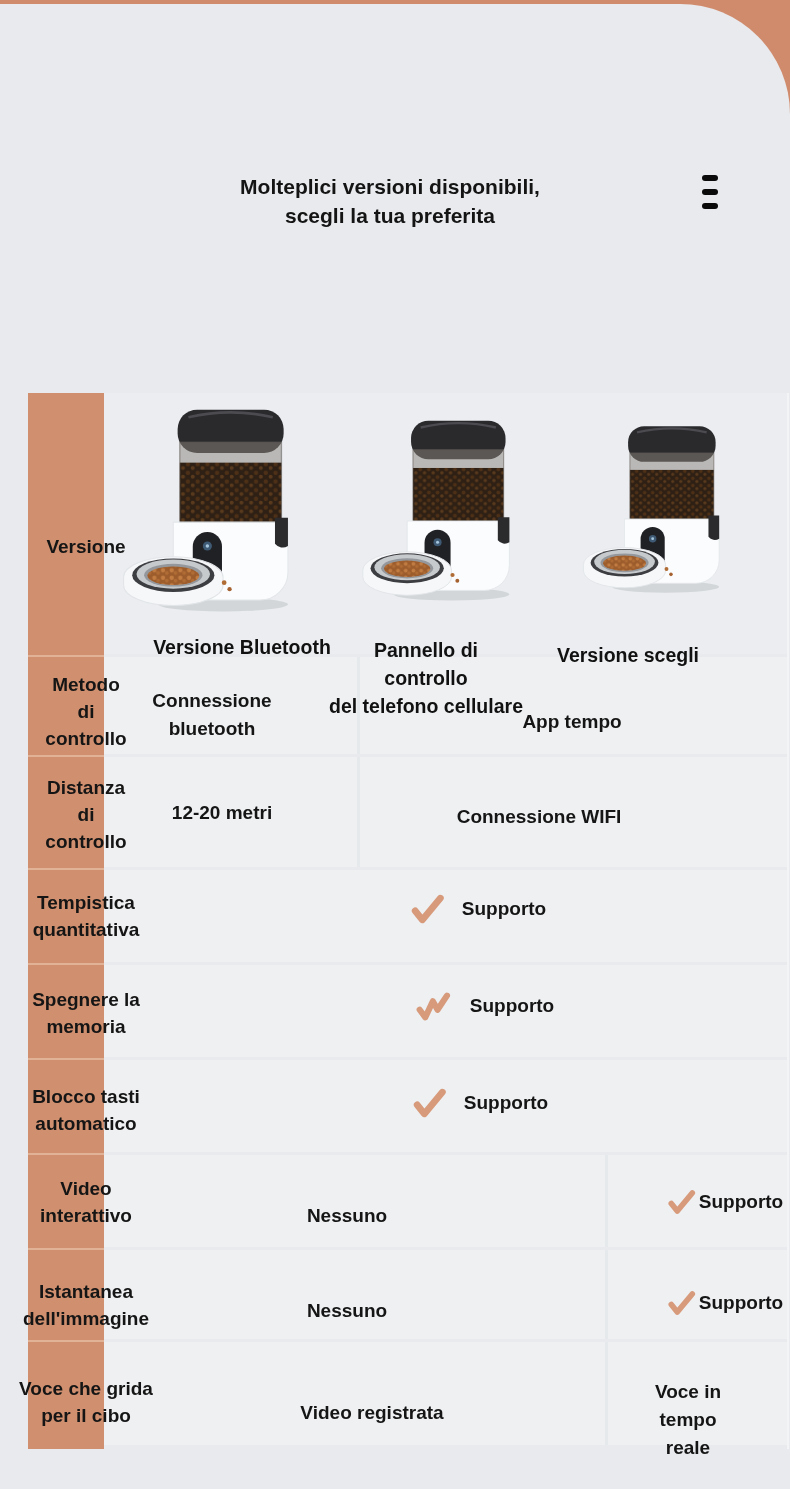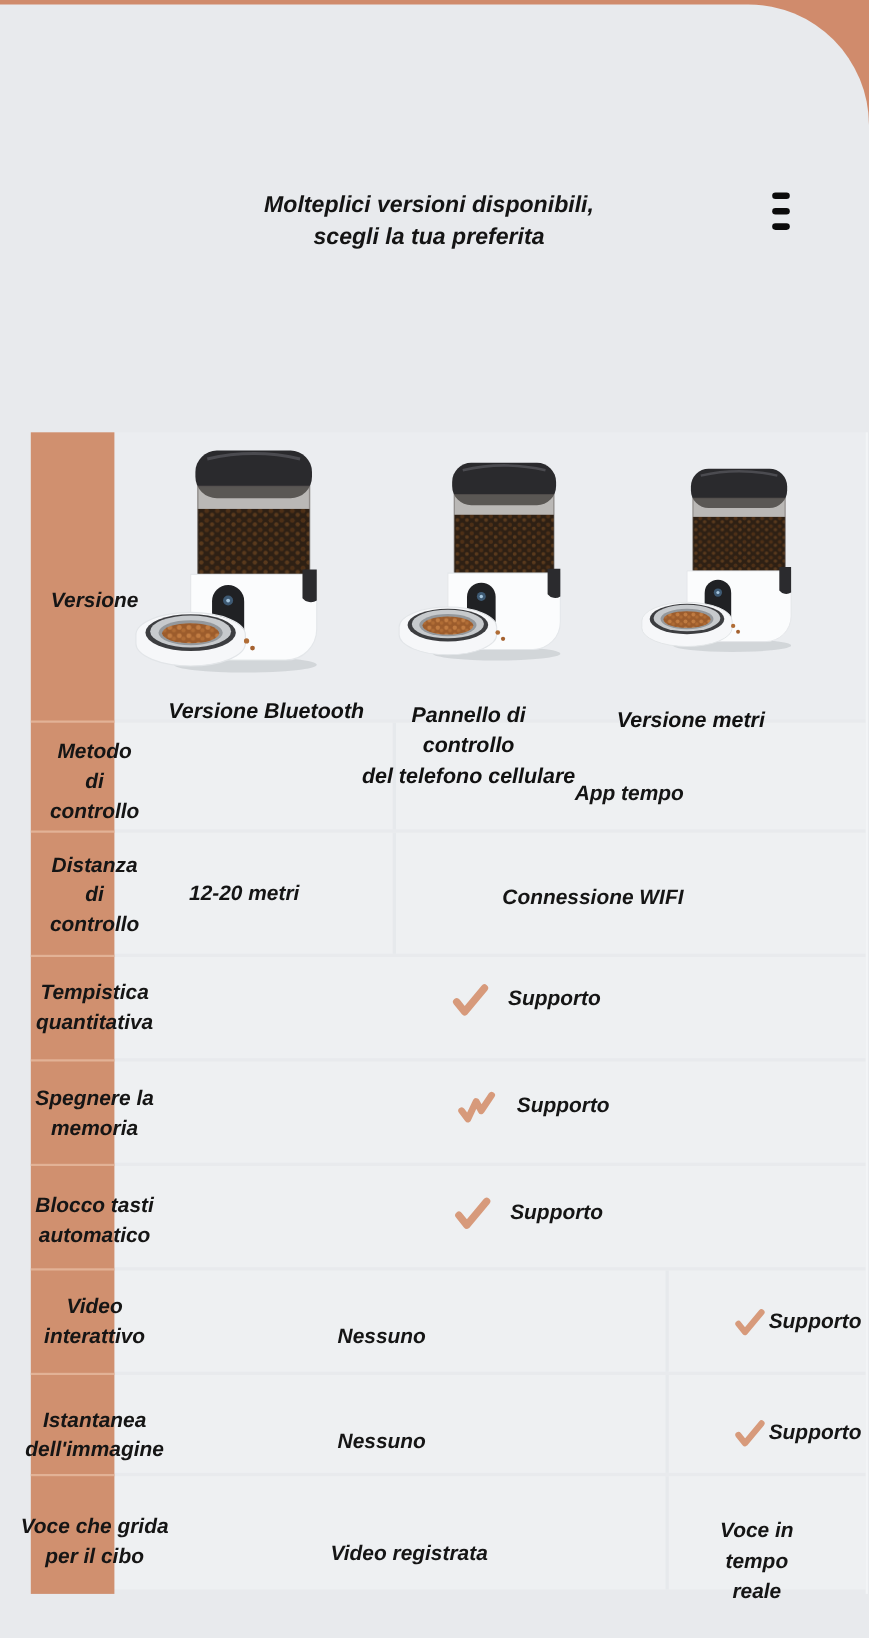--- a/index.html
+++ b/index.html
@@ -1,20 +1,20 @@
 <!DOCTYPE html>
 <html><head>
 <meta charset="utf-8">
 <style>
   html,body{margin:0;padding:0;}
   body{width:790px;height:1489px;position:relative;overflow:hidden;
        font-family:"Liberation Sans","DejaVu Sans",sans-serif;
        background:#d08b6c;-webkit-font-smoothing:antialiased;}
   .surface{position:absolute;left:0;top:4px;width:790px;height:1485px;
-           background:#e8eaed;border-top-right-radius:110px;font-style:italic;}
+           background:#e8eaed;border-top-right-radius:110px;}
   
   .title{position:absolute;left:90px;top:168px;width:600px;text-align:center;
          font-size:21px;line-height:29px;font-weight:700;color:#141414;white-space:pre-line;}
   .menu-icon{position:absolute;left:702px;top:171px;width:16px;height:35px;cursor:pointer;}
   .menu-icon i{display:block;width:16px;height:5.5px;border-radius:3px;background:#0b0b0b;margin-bottom:8.5px;}
   
   .tbl{position:absolute;left:12px;top:389px;width:790px;height:1056px;}
   .row{position:absolute;left:16px;width:759px;background:#eef0f2;}
   .row1{background:#ebedf0;}
   .vgap{position:absolute;top:0;bottom:0;width:3px;background:#e6e9ec;}
@@ -158,22 +158,24 @@
         <use href="#feeder"></use>
       </svg>
     <svg class="feeder" style="left:566px;top:26px" width="152" height="175" viewBox="0 0 170 196">
         <use href="#feeder"></use>
       </svg>
 
     <div class="col-header" style="left:230px;top:216px">Versione Bluetooth</div>
     <div class="col-header" style="left:414px;top:219px">Pannello di
 controllo
 del telefono cellulare</div>
-    <div class="col-header" style="left:616px;top:224px">Versione metri</div>
-
+    <div class="col-header" style="left:616px;top:224px">Versione scegli</div>
+
+    <div class="cell" style="left:200px;top:322px">Connessione
+bluetooth</div>
     <div class="cell" style="left:560px;top:329px">App tempo</div>
 
     <div class="cell" style="left:210px;top:420px">12-20 metri</div>
     <div class="cell" style="left:527px;top:424px">Connessione WIFI</div>
 
     <div class="support" style="left:466px;top:516px">
       <svg width="36" height="32" viewBox="0 0 40 34">
           <use href="#chk1"></use>
         </svg>
       <span class="gap"></span>

